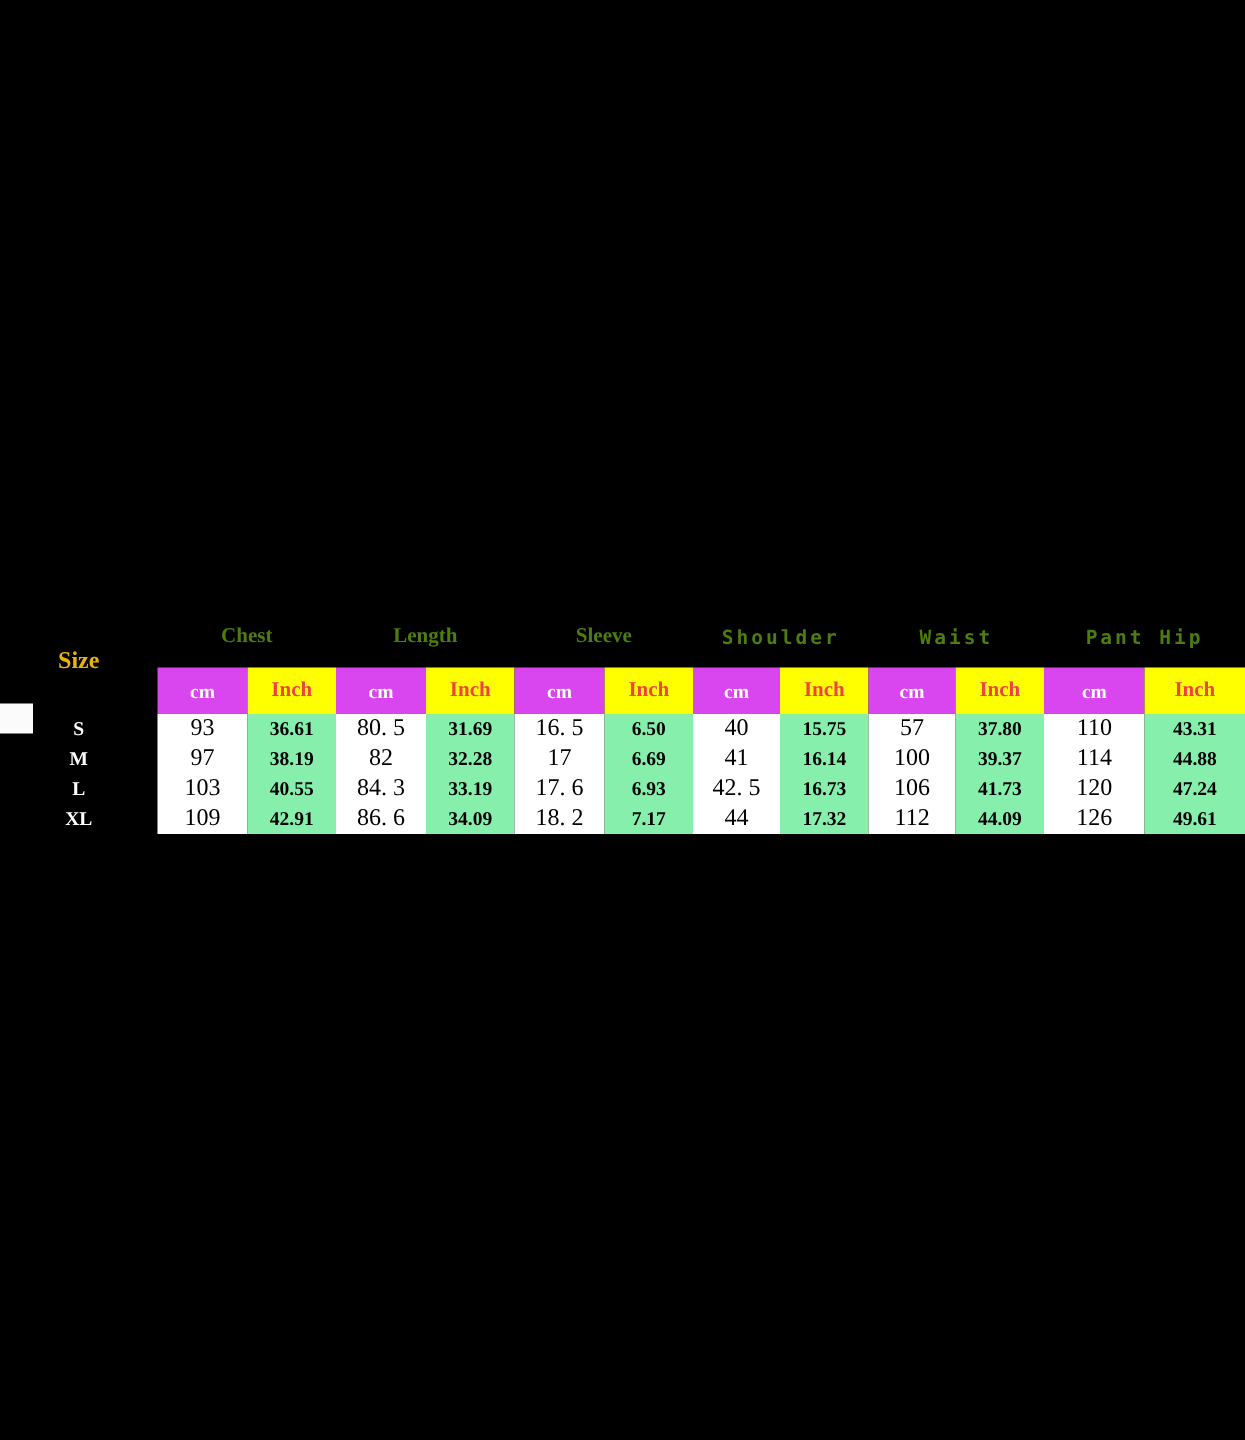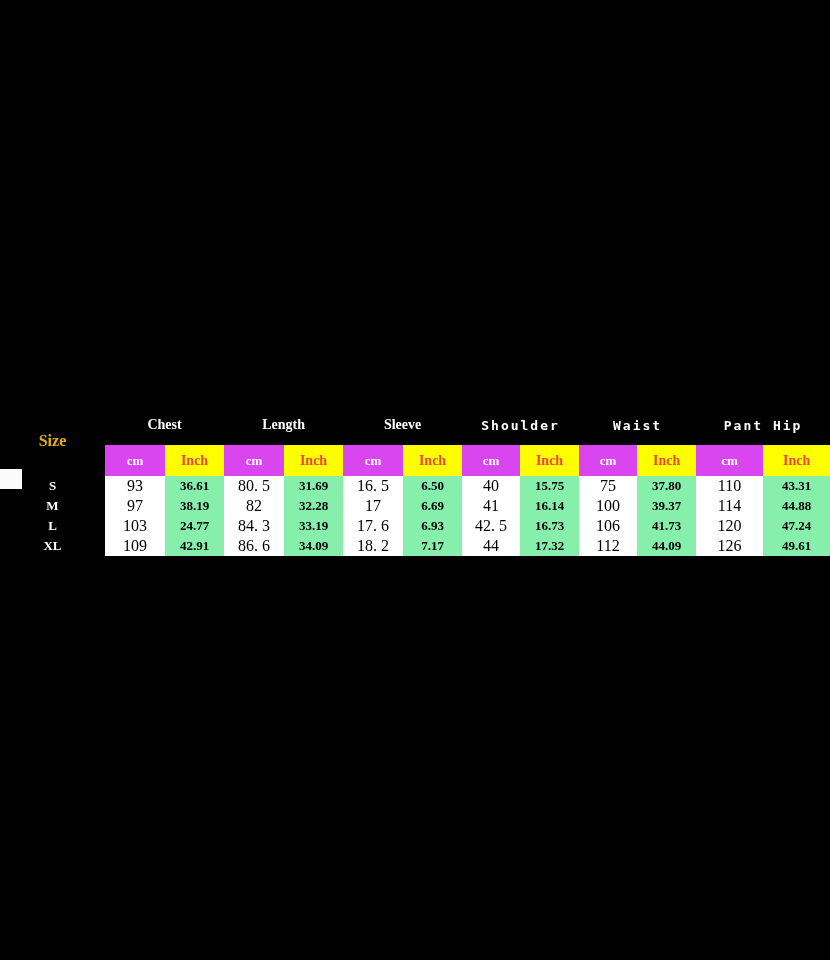--- a/index.html
+++ b/index.html
@@ -49,21 +49,21 @@
     background: #000000;
     color: #eab308;
     font-family: "Liberation Serif", serif;
     font-weight: bold;
     font-size: 16px;
     width: 105px;
   }
 
   .grp-head {
     background: #000000;
-    color: #ffffff;
+    color: #4d7c0f;
     font-weight: bold;
     font-size: 14px;
     border-left: 1px solid #bdbdbd;
     border-bottom: 1px solid #ffffff;
   }
   .grp-head.serif-style {
     font-family: "Liberation Serif", serif;
     letter-spacing: 0px;
   }
   .grp-head.mono-style {
@@ -186,21 +186,21 @@
     <tr class="data-row">
       <td class="cell-size">S</td>
       <td class="cell-cm">93</td>
       <td class="cell-inch">36.61</td>
       <td class="cell-cm">80. 5</td>
       <td class="cell-inch">31.69</td>
       <td class="cell-cm">16. 5</td>
       <td class="cell-inch">6.50</td>
       <td class="cell-cm">40</td>
       <td class="cell-inch">15.75</td>
-      <td class="cell-cm">75</td>
+      <td class="cell-cm">57</td>
       <td class="cell-inch">37.80</td>
       <td class="cell-cm">110</td>
       <td class="cell-inch">43.31</td>
     </tr>
 
     <tr class="data-row">
       <td class="cell-size">M</td>
       <td class="cell-cm">97</td>
       <td class="cell-inch">38.19</td>
       <td class="cell-cm">82</td>
@@ -211,21 +211,21 @@
       <td class="cell-inch">16.14</td>
       <td class="cell-cm">100</td>
       <td class="cell-inch">39.37</td>
       <td class="cell-cm">114</td>
       <td class="cell-inch">44.88</td>
     </tr>
 
     <tr class="data-row">
       <td class="cell-size">L</td>
       <td class="cell-cm">103</td>
-      <td class="cell-inch">24.77</td>
+      <td class="cell-inch">40.55</td>
       <td class="cell-cm">84. 3</td>
       <td class="cell-inch">33.19</td>
       <td class="cell-cm">17. 6</td>
       <td class="cell-inch">6.93</td>
       <td class="cell-cm">42. 5</td>
       <td class="cell-inch">16.73</td>
       <td class="cell-cm">106</td>
       <td class="cell-inch">41.73</td>
       <td class="cell-cm">120</td>
       <td class="cell-inch">47.24</td>

